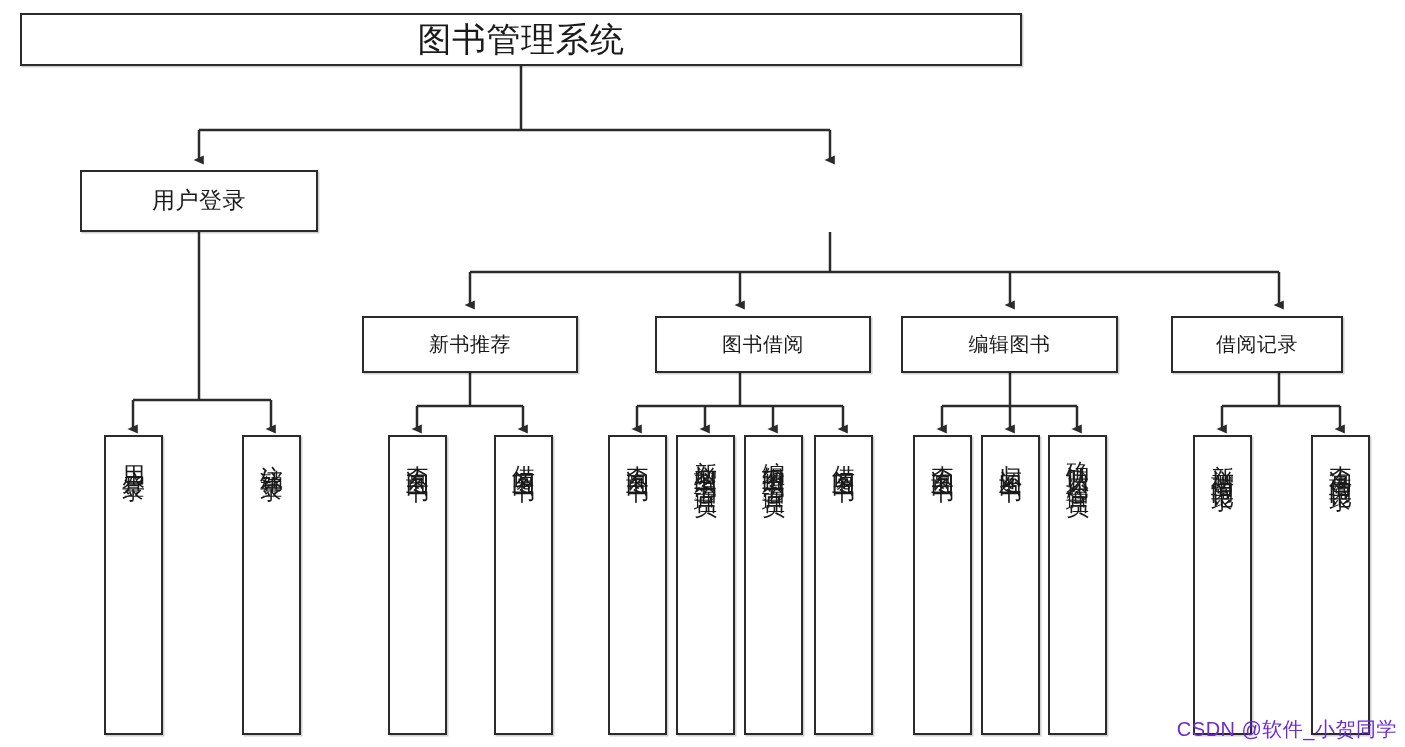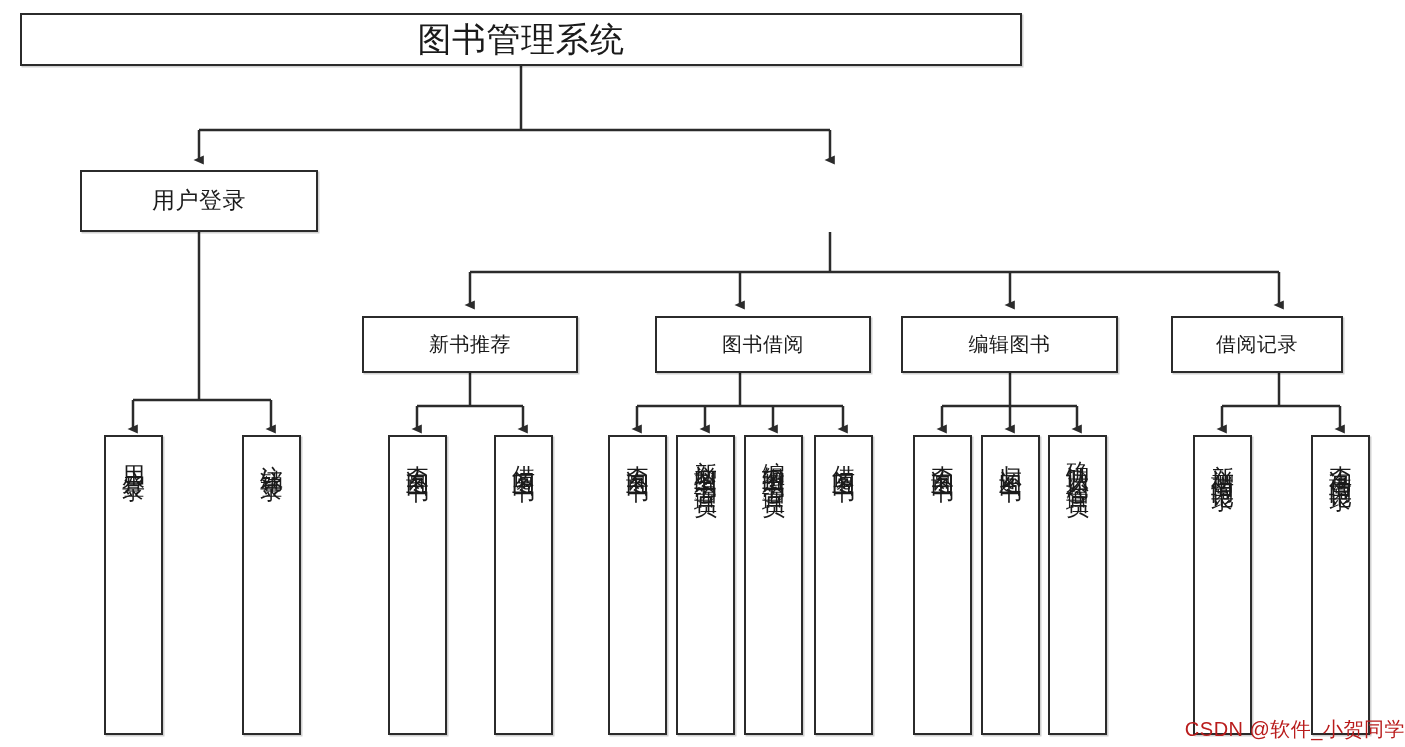--- a/index.html
+++ b/index.html
@@ -59,24 +59,24 @@
     letter-spacing: 5px;
     line-height: 1;
     white-space: nowrap;
     margin-top: 10px;
   }
   .node.leaf.tall .label {
     margin-top: 6px;
   }
   #watermark {
     position: absolute;
-    right: 0;
+    right: 8px;
     bottom: 4px;
     font-size: 20px;
-    color: #b91c1c;
+    color: #6d28d9;
     letter-spacing: 0.5px;
     white-space: nowrap;
     z-index: 5;
   }
 </style>
 </head>
 <body>
 
 <div id="canvas">
 

